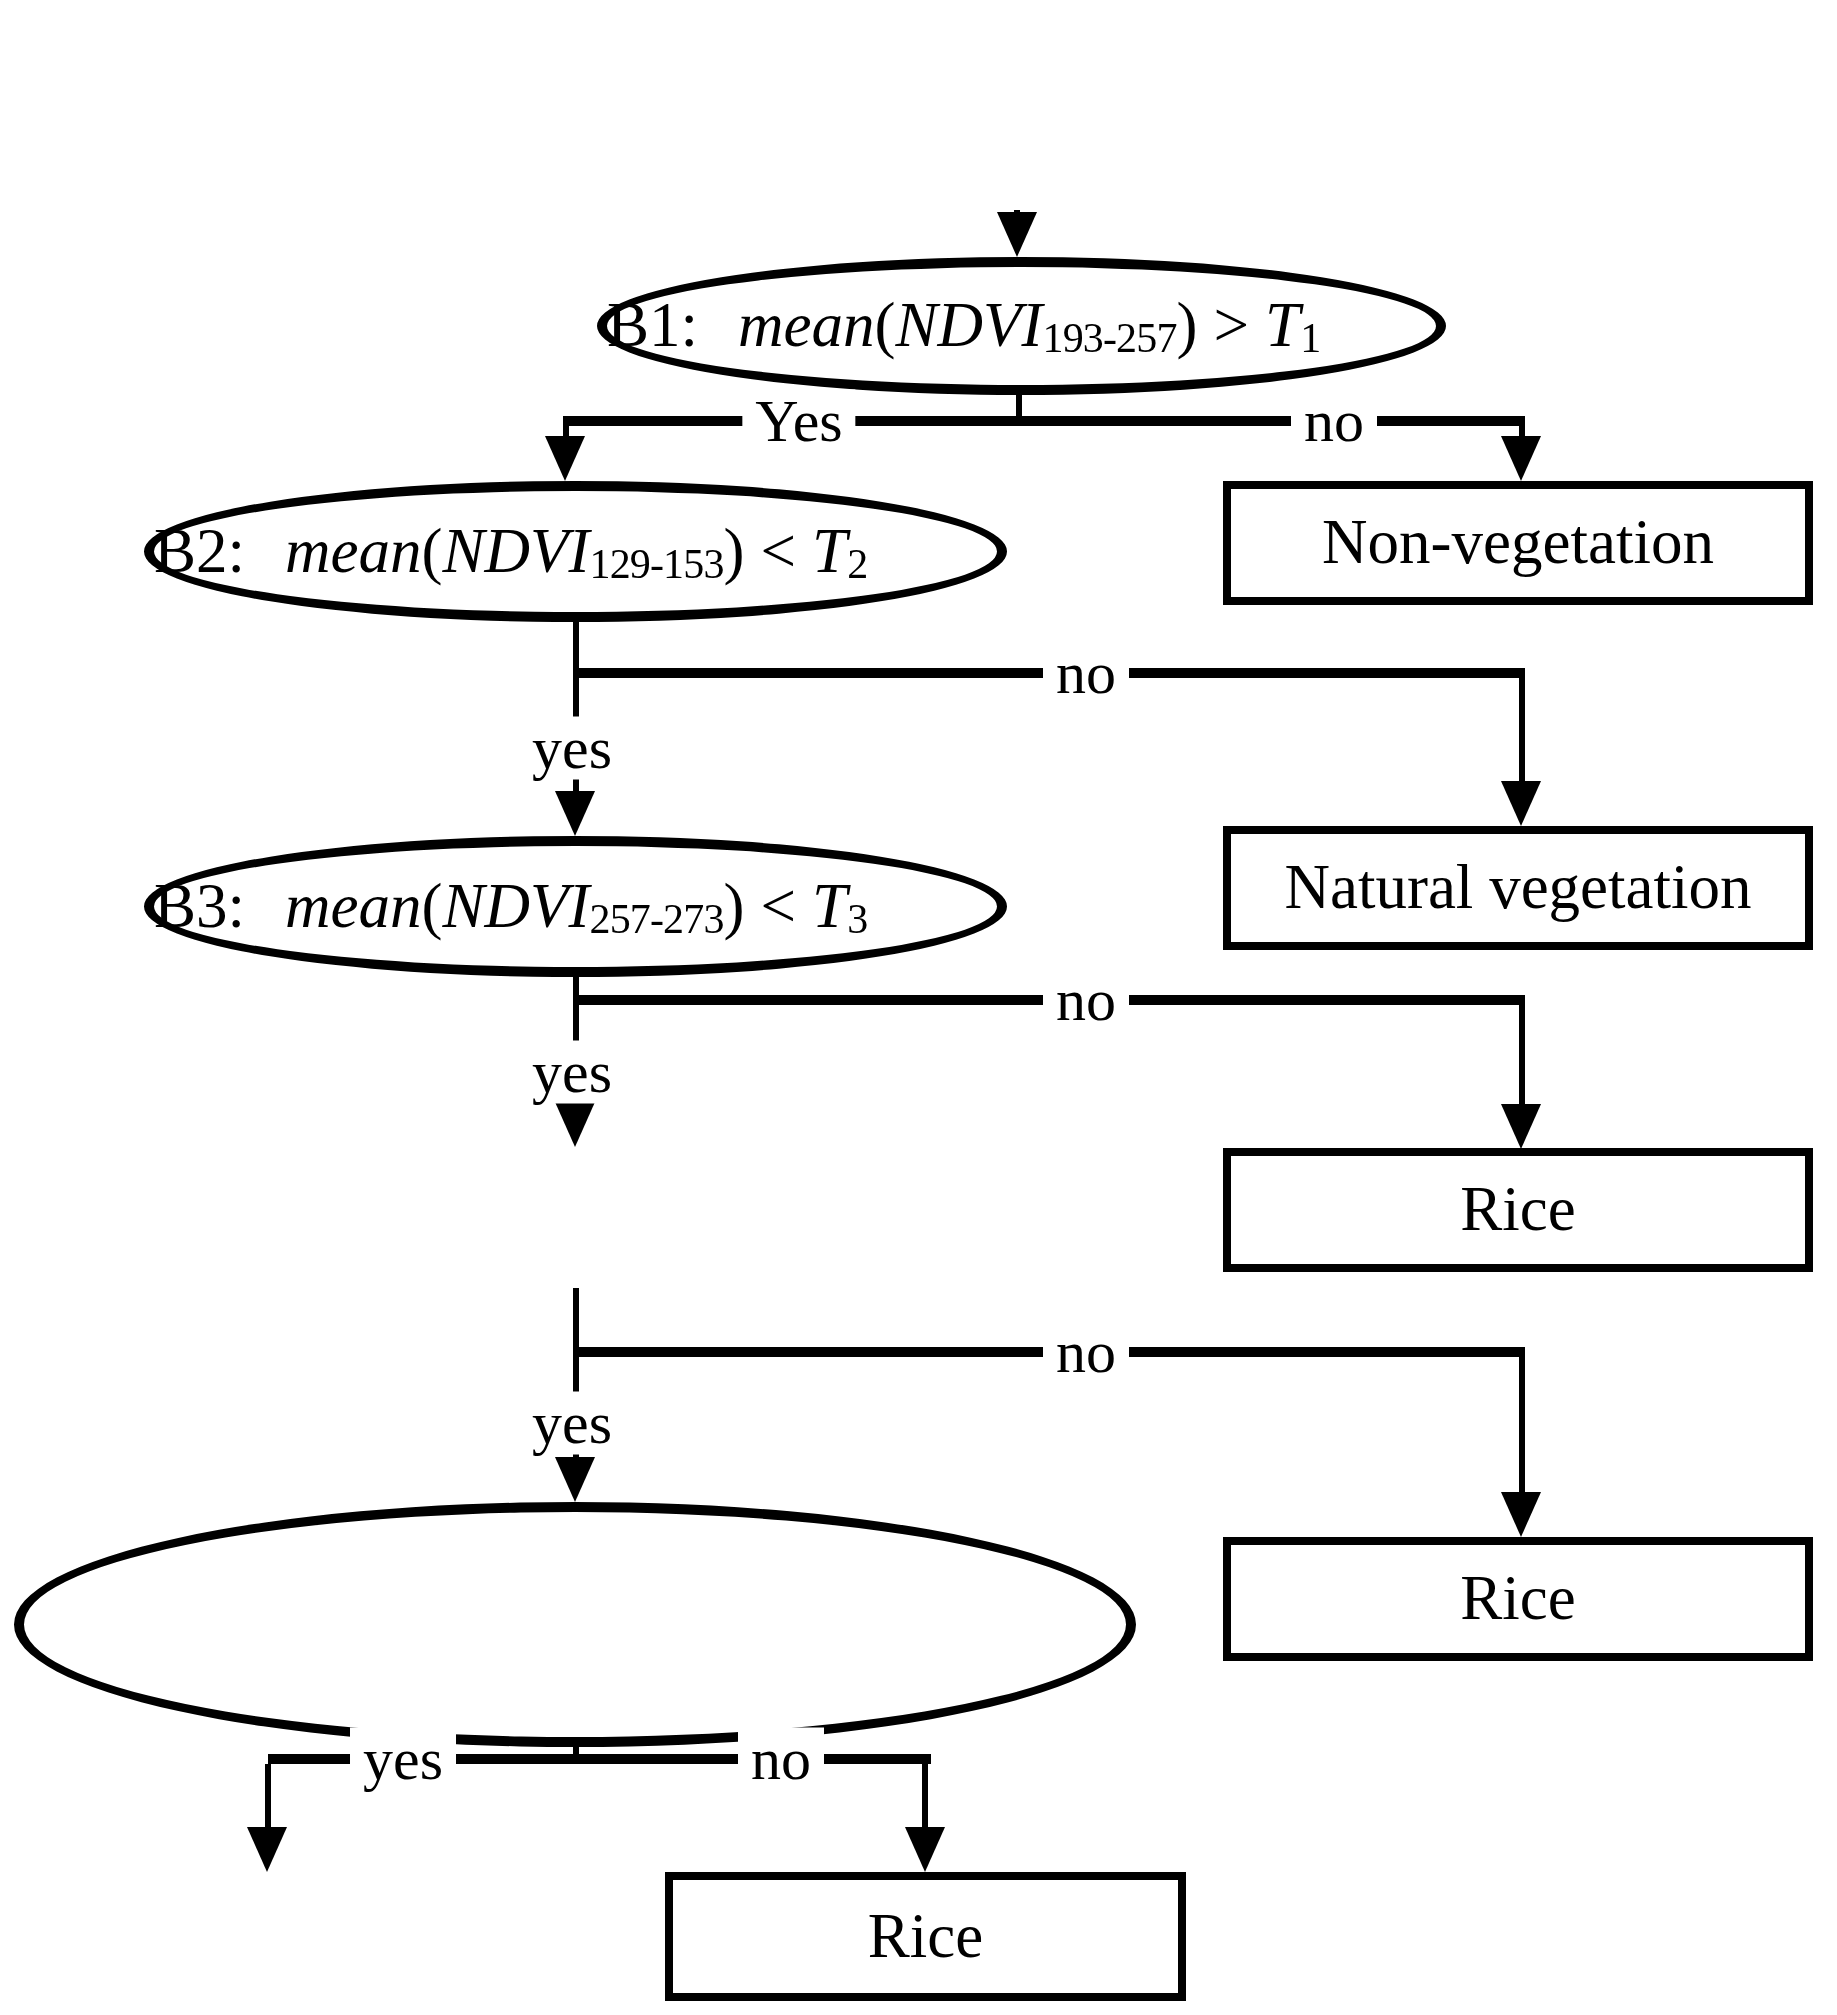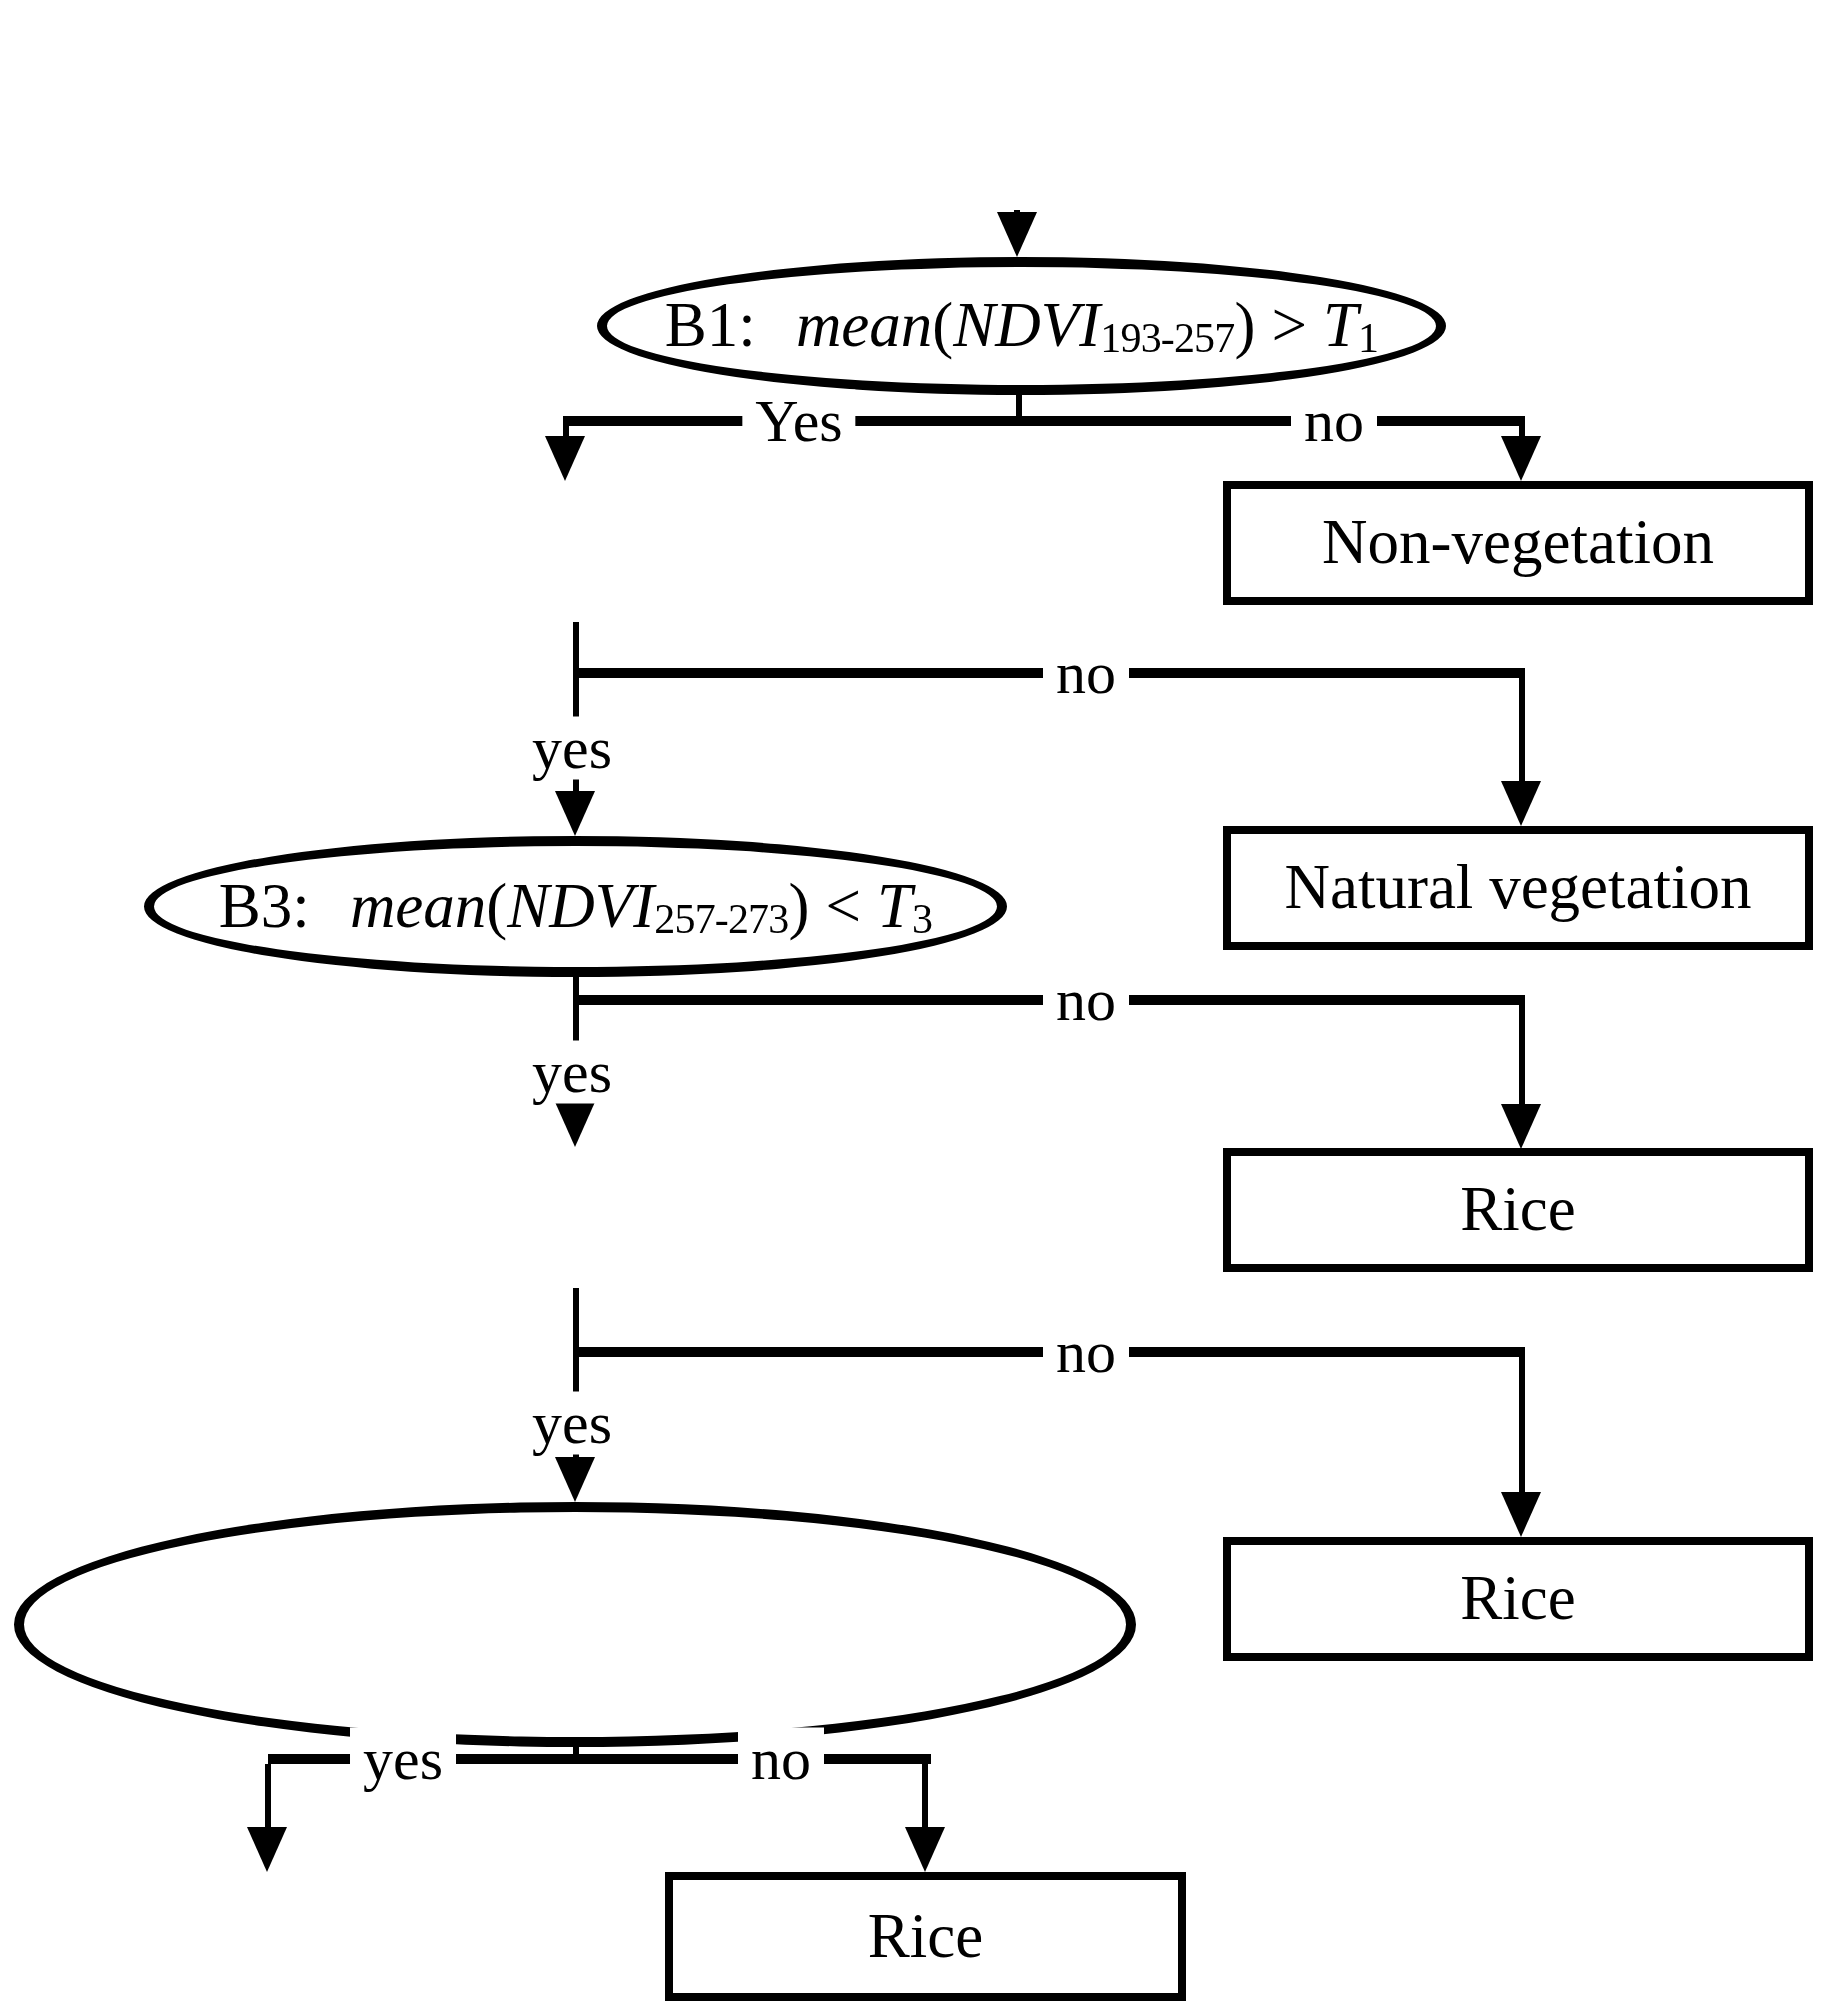--- a/index.html
+++ b/index.html
@@ -29,21 +29,21 @@
     z-index: 3;
   }
   .ellipse {
     position: absolute;
     box-sizing: border-box;
     border: 10px solid #000000;
     border-radius: 50%;
     background: #ffffff;
     display: flex;
     flex-direction: column;
-    align-items: center;
+    align-items: flex-start;
     justify-content: center;
     font-size: 63px;
     line-height: 1.2;
     z-index: 3;
     gap: 40px;
   }
   .expr { white-space: nowrap; }
   .dlabel { margin-right: 40px; }
   .math { font-style: italic; }
   .sub {
@@ -94,20 +94,23 @@
 
   <div class="vline" style="left:1016px;top:395px;width:5.8px;height:26px;"></div>
   <div class="hline" style="left:563px;top:416px;width:962px;height:10px;"></div>
   <div class="vline" style="left:563px;top:426px;width:5.8px;height:14.4px;"></div>
   <div class="arrowhead" style="left:545px;top:436px;"></div>
   <div class="vline" style="left:1519px;top:426px;width:5.8px;height:14.4px;"></div>
   <div class="arrowhead" style="left:1501px;top:436px;"></div>
   <div class="edge-label" style="left:799px;top:421px;">Yes</div>
   <div class="edge-label" style="left:1334px;top:421px;">no</div>
 
+  <div class="ellipse" style="left:144px;top:481px;width:863px;height:141px;">
+    <div class="expr"><span class="dlabel">B2:</span><span class="math">mean</span><span>(</span><span class="math">NDVI</span><span class="sub">129-153</span><span>)</span><span class="op">&lt;</span><span class="math">T</span><span class="sub">2</span></div>
+  </div>
 
   <div class="box" style="left:1223px;top:481px;width:590px;height:124px;">
     <span>Non-vegetation</span>
   </div>
 
   <div class="vline" style="left:573px;top:622px;width:5.8px;height:173px;"></div>
   <div class="arrowhead" style="left:555px;top:791px;"></div>
   <div class="hline" style="left:573px;top:668px;width:952px;height:10px;"></div>
   <div class="vline" style="left:1519px;top:678px;width:5.8px;height:108px;"></div>
   <div class="arrowhead" style="left:1501px;top:781px;"></div>

